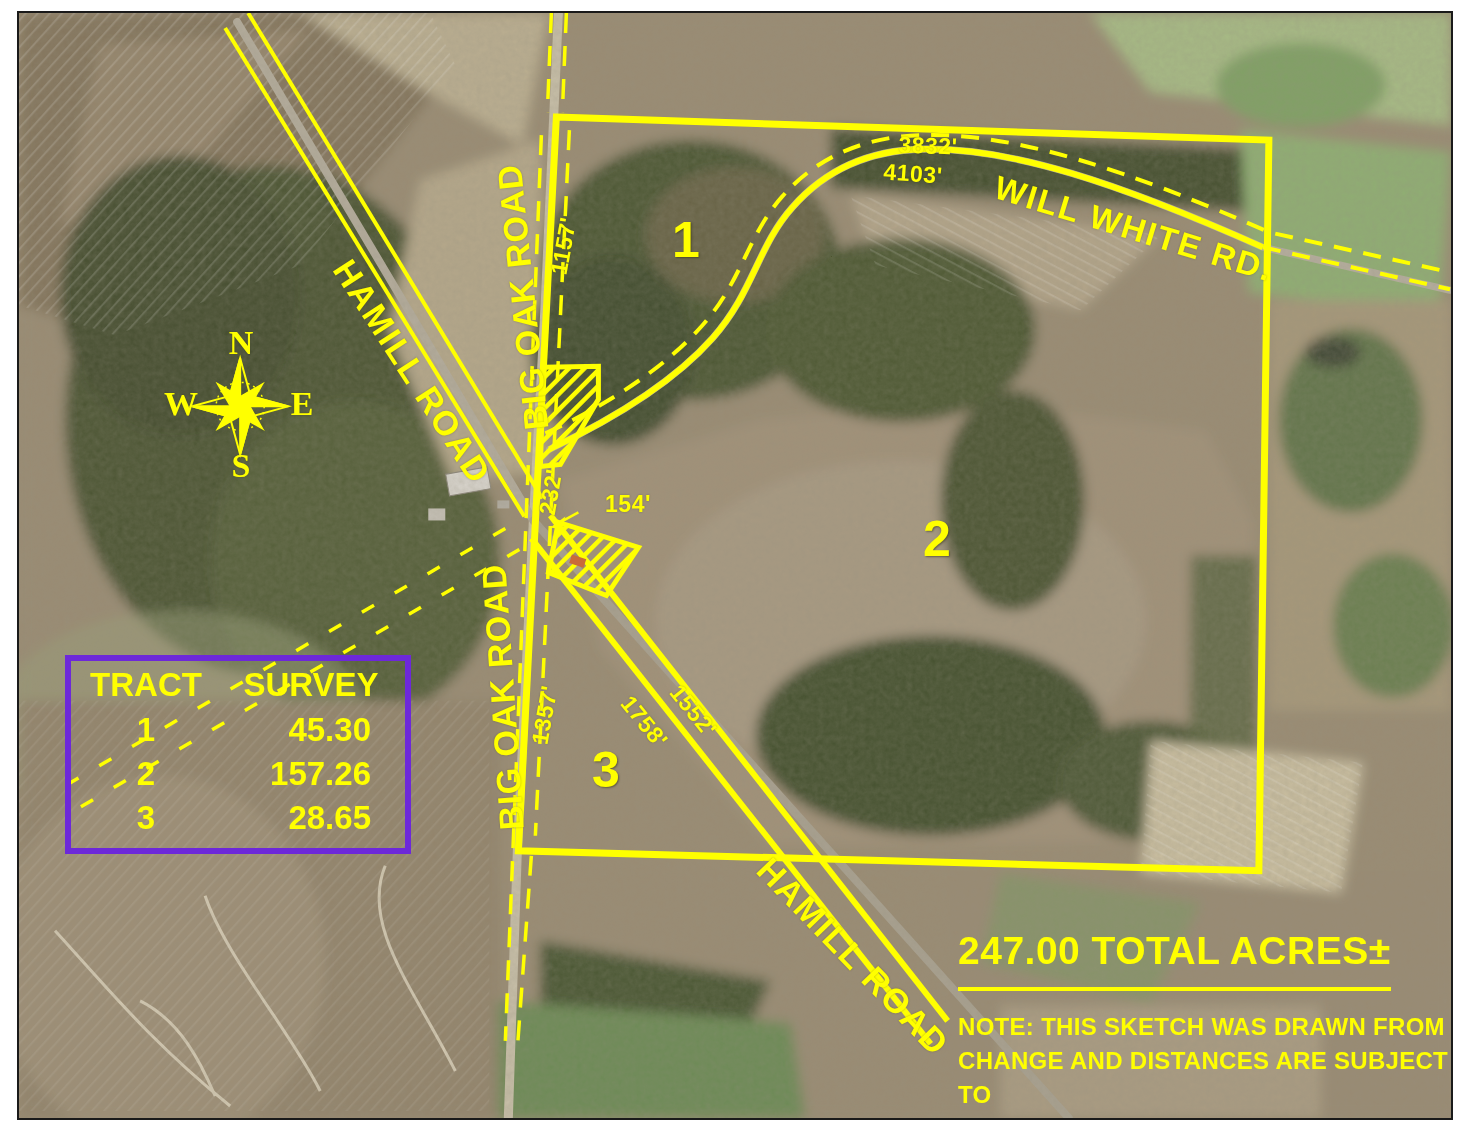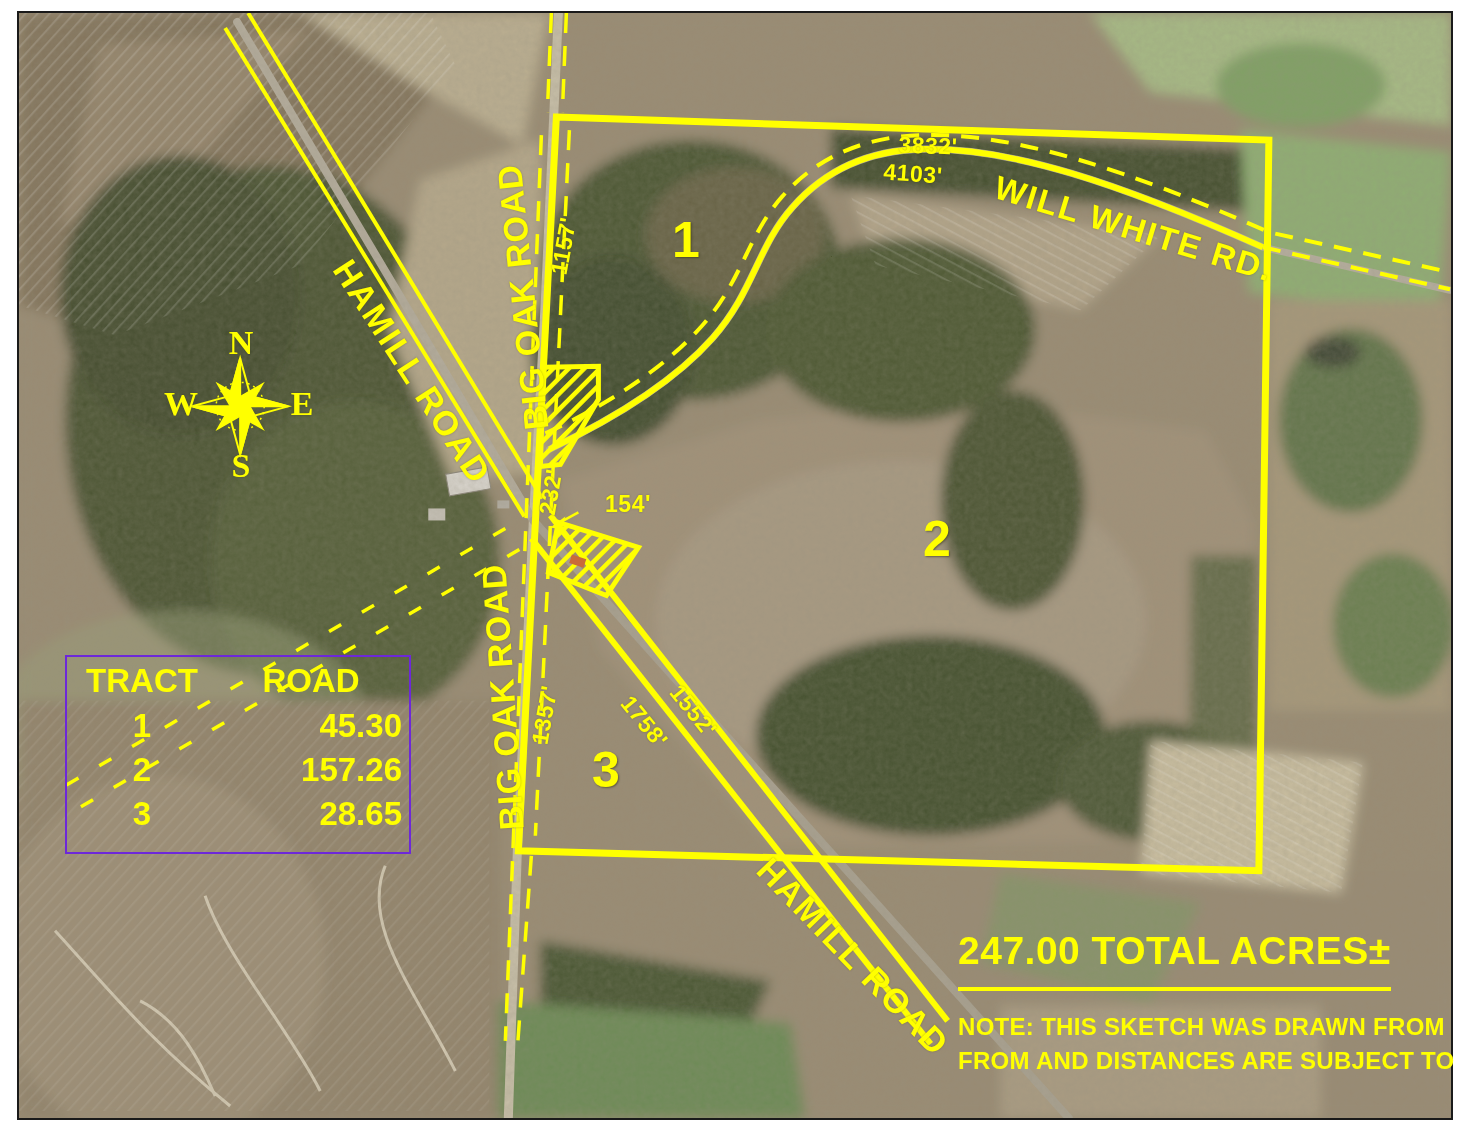--- a/index.html
+++ b/index.html
@@ -10,25 +10,25 @@
   .photo svg{display:block;width:100%;height:100%;}
   .overlay{position:absolute;left:0;top:0;width:1469px;height:1135px;pointer-events:none;}
   .lbl{position:absolute;color:#ffff00;font-weight:bold;white-space:nowrap;
        transform:translate(-50%,-50%);text-shadow:0 0 2px rgba(50,45,10,.35);}
   .road-lbl{font-size:34px;letter-spacing:2px;}
   .dist{font-size:23px;letter-spacing:0.5px;}
   .tract-num{font-size:50px;text-shadow:1px 1px 2px rgba(40,40,10,.5);}
   .compass-letter{font-family:"Liberation Serif",serif;font-size:34px;}
   
   .acre-table{position:absolute;left:65px;top:655px;width:346px;height:199px;
-      border:2px solid #6d28d9;box-sizing:border-box;display:grid;
+      border:6px solid #6d28d9;box-sizing:border-box;display:grid;
       grid-template-columns:150px 1fr;grid-template-rows:47px 44px 44px 44px;
       align-items:center;color:#ffff00;font-weight:bold;font-size:33px;}
   .acre-table .c{justify-self:center;}
-  .acre-table .r{justify-self:end;padding-right:7px;}
+  .acre-table .r{justify-self:end;padding-right:34px;}
   .acre-table .hdr2{justify-self:center;padding-right:4px;}
   
   .summary{position:absolute;left:958px;top:929px;color:#ffff00;font-weight:bold;}
   .total{display:inline-block;font-size:39px;letter-spacing:0.5px;
          border-bottom:4px solid #ffff00;padding-bottom:14px;min-width:432px;}
   .notes{margin-top:19px;font-size:24px;line-height:34px;letter-spacing:0.3px;}
 </style>
 </head>
 <body>
 
@@ -233,31 +233,31 @@
     <div class="lbl tract-num" style="left:937px;top:539px;">2</div>
     <div class="lbl tract-num" style="left:606px;top:770px;">3</div>
 
     <div class="lbl compass-letter" style="left:241px;top:343px;">N</div>
     <div class="lbl compass-letter" style="left:241px;top:466px;">S</div>
     <div class="lbl compass-letter" style="left:302px;top:404px;">E</div>
     <div class="lbl compass-letter" style="left:181px;top:404px;">W</div>
 
     <div class="acre-table">
       <div class="c">TRACT</div>
-      <div class="hdr2">ROAD</div>
+      <div class="hdr2">SURVEY</div>
       <div class="c">1</div>
       <div class="r">45.30</div>
       <div class="c">2</div>
       <div class="r">157.26</div>
       <div class="c">3</div>
       <div class="r">28.65</div>
     </div>
 
     <div class="summary">
       <div class="total">247.00 TOTAL ACRES±</div>
       <div class="notes">
         <div>NOTE: THIS SKETCH WAS DRAWN FROM</div>
-        <div>FROM AND DISTANCES ARE SUBJECT TO</div>
+        <div>CHANGE AND DISTANCES ARE SUBJECT TO</div>
       </div>
     </div>
 
   </div>
 </div>
 
 </body></html>

